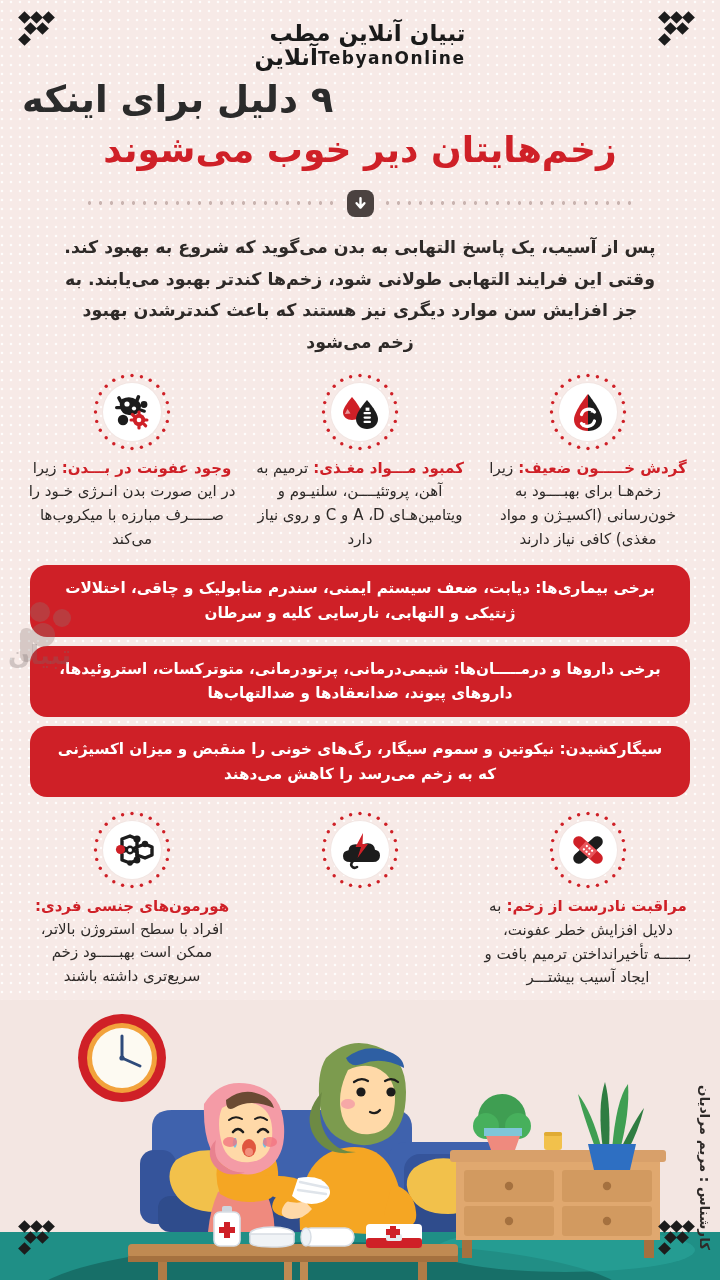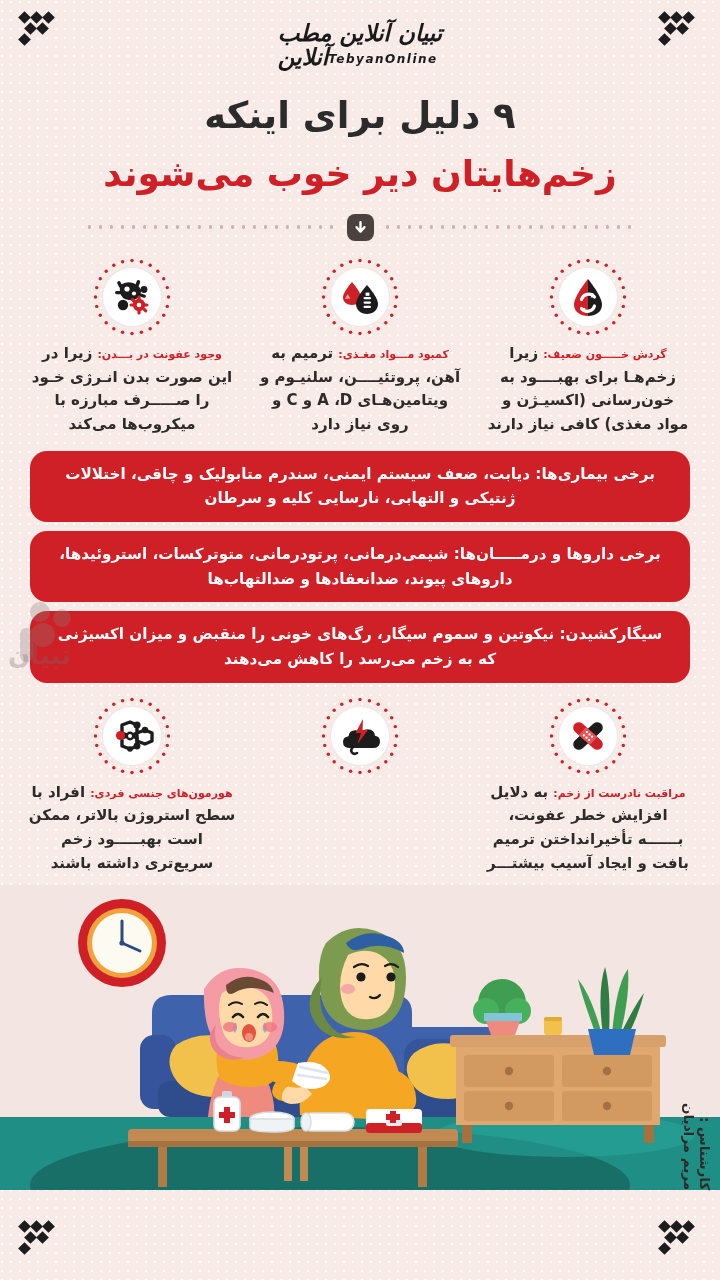--- a/index.html
+++ b/index.html
@@ -48,40 +48,40 @@
   .d5 { left:0;   top:22px; }
 
   
   .logo-wrap {
     display:flex; justify-content:center; align-items:center;
     padding-top:16px; height:74px;
   }
   .logo {
     display:flex; flex-direction:row-reverse; align-items:center; gap:8px;
   }
-  .logo-right { text-align:right; line-height:1.05;font-style:italic; }
+  .logo-right { text-align:right; line-height:1.05; }
   .logo-l1 {
     font-size:23px; font-weight:bold; color:#1a1a1a; letter-spacing:-1px;
   }
   .logo-l2 {
     font-size:23px; font-weight:bold; color:#1a1a1a; letter-spacing:-1px;
   }
   .logo-en {
-    font-size:12px; font-weight:bold; color:#1a1a1a;
+    font-size:17px; font-weight:bold; color:#1a1a1a;
     letter-spacing:1.5px; direction:ltr; margin-top:4px;
   }
 
   
   .title1 {
-    text-align:center; font-size:37px; font-weight:bold;
-    color:#2b2b2b; letter-spacing:-1px; margin-top:20px;
+    text-align:left; font-size:37px; font-weight:bold;
+    color:#2b2b2b; letter-spacing:-1px; margin-top:4px;padding-left:22px;
   }
   .title2 {
     text-align:center; font-size:36px; font-weight:bold;
-    color:#cf2027; letter-spacing:-1px; margin-top:16px;
+    color:#cf2027; letter-spacing:-1px; margin-top:8px;
   }
 
   
   .divider {
     display:flex; align-items:center; justify-content:center;
     gap:8px; margin-top:16px; height:34px;
   }
   .dot-line {
     flex:0 0 255px; height:4px;
     background-image:radial-gradient(circle, #c9b4b0 1.7px, transparent 1.9px);
@@ -113,25 +113,25 @@
     margin-bottom:6px;
   }
   .icon-circle .inner {
     position:relative; width:58px; height:58px; border-radius:50%;
     background:#ffffff; display:flex; align-items:center; justify-content:center;
     box-shadow:0 0 0 1px #f2e6e3;
   }
   .dotring { position:absolute; inset:0; }
 
   .cell-title {
-    font-size:11px; font-weight:bold; color:#cf2027;
+    font-size:15px; font-weight:bold; color:#cf2027;
     text-align:right; line-height:1.5;
   }
   .cell-text {
-    font-size:15px; font-weight:bold; color:#2e2a28;
+    font-size:15px; font-weight:normal; color:#2e2a28;
     text-align:right; line-height:1.58; margin-top:1px;
   }
   .cell-block { text-align:center; padding:0 2px; }
 
   
   .banners { padding:14px 30px 0 30px; display:flex; flex-direction:column; gap:9px;align-items:flex-end; }
   .banner {
     background:#cf2027; color:#ffffff; border-radius:17px;
     padding:11px 22px; text-align:center;
     font-size:15.2px; font-weight:bold; line-height:1.62;
@@ -229,20 +229,21 @@
     <div class="divider">
       <div class="dot-line"></div>
       <div class="arrow-badge">
         <svg width="15" height="15" viewBox="0 0 15 15" aria-hidden="true">
           <path d="M7.5 2.2 L7.5 9.2 M7.5 11.6 L3.6 7.2 M7.5 11.6 L11.4 7.2" stroke="#ffffff" stroke-width="2.4" fill="none" stroke-linecap="round" stroke-linejoin="round"></path>
         </svg>
       </div>
       <div class="dot-line"></div>
     </div>
 
+    <div class="intro">پس از آسیب، یک پاسخ التهابی به بدن می‌گوید که شروع به بهبود کند. وقتی این فرایند التهابی طولانی شود، زخم‌ها کندتر بهبود می‌یابند. به جز افزایش سن موارد دیگری نیز هستند که باعث کندترشدن بهبود زخم می‌شود</div>
 
     <div class="icon-row">
 
       <div class="icon-cell">
         <div class="icon-circle">
           <svg class="dotring" viewBox="0 0 78 78" aria-hidden="true">
             <g fill="#cf2027">
               <circle cx="39" cy="2.5" r="1.7"></circle>
                 <circle cx="48.4" cy="3.7" r="1.7"></circle>
               <circle cx="57.2" cy="7.3" r="1.7"></circle>

